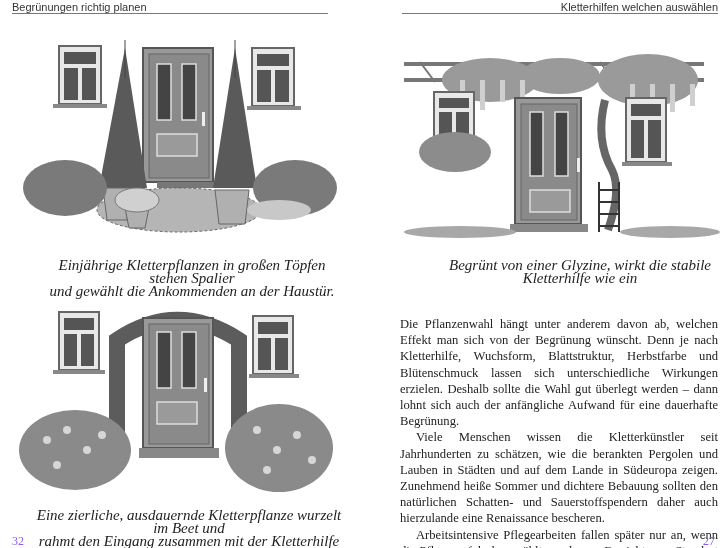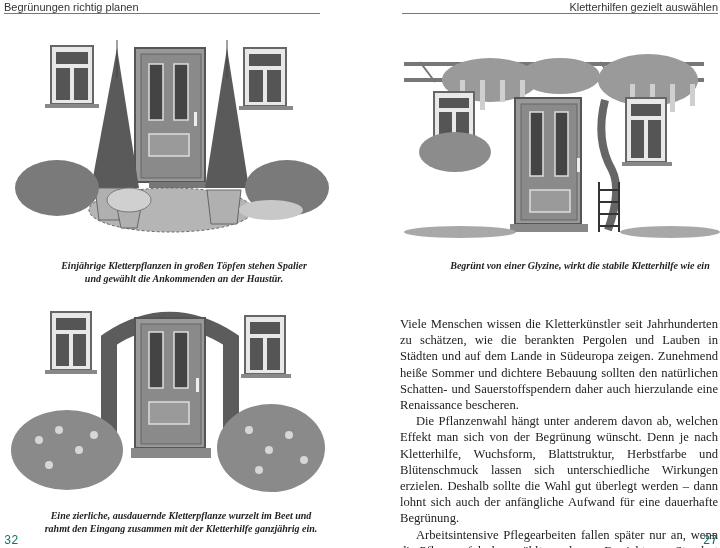--- a/index.html
+++ b/index.html
@@ -1,27 +1,27 @@
 <!DOCTYPE html>
 <html><head>
 <meta charset="utf-8">
 <style>
   html, body { margin:0; padding:0; background:#ffffff; }
   body { width:720px; height:548px; position:relative; overflow:hidden; font-family:"Liberation Serif", serif; color:#1a1a1a; }
   .page { position:absolute; top:0; height:548px; }
-  .page-left { left:4px; width:360px;padding-left:43px; }
+  .page-left { left:12px; width:360px;padding-left:43px; }
   .page-right { left:360px; width:360px; }
   .running-head { position:absolute; top:0; font-family:"Liberation Sans", sans-serif; font-size:11px; color:#333; line-height:14px; }
   .head-rule { position:absolute; top:13px; height:1px; background:#777; }
   .figure { position:absolute; }
-  .caption { position:absolute; font-style:italic; font-size:10px; line-height:13px; text-align:center; color:#222;font-weight:bold; }
+  .caption { position:absolute; font-style:italic; font-size:15px; line-height:13px; text-align:center; color:#222; }
   .body-text { position:absolute; left:400px; top:316px; width:318px; font-size:12.6px; line-height:16.2px; text-align:justify; color:#222; }
   .body-text p { margin:0; }
   .body-text p + p { text-indent:16px; }
-  .page-num { position:absolute; top:534px; font-size:12px; color:#0f766e;font-family:Liberation Mono, monospace; }
+  .page-num { position:absolute; top:534px; font-size:12px; color:#8b5cf6; }
   svg { display:block; }
 </style>
 </head>
 <body>
 
 <div class="page page-left">
   <div class="running-head" style="left:0;">Begrünungen richtig planen</div>
   <div class="head-rule" style="left:0; width:316px;"></div>
 
   <div class="figure" style="left:5px; top:38px; width:320px; height:210px;">
@@ -117,21 +117,21 @@
   </div>
   <div class="caption" style="left:22px; top:509px; width:310px;">
     <div>Eine zierliche, ausdauernde Kletterpflanze wurzelt im Beet und</div>
     <div>rahmt den Eingang zusammen mit der Kletterhilfe ganzjährig ein.</div>
   </div>
 
   <div class="page-num" style="left:0;">32</div>
 </div>
 
 <div class="page page-right"></div>
-<div class="running-head" style="right:2px; text-align:right;">Kletterhilfen gezielt auswählen</div>
+<div class="running-head" style="right:2px; text-align:right;">Kletterhilfen welchen auswählen</div>
 <div class="head-rule" style="left:402px; width:316px;"></div>
 
 <div class="figure" style="left:400px; top:40px; width:320px; height:200px;">
   <svg width="320" height="200" viewBox="0 0 320 200">
 
     <rect x="4" y="22" width="300" height="4" fill="#777"></rect>
     <rect x="4" y="38" width="300" height="4" fill="#777"></rect>
     <g stroke="#777" stroke-width="2">
       <line x1="20" y1="22" x2="35" y2="42"></line>
         <line x1="80" y1="22" x2="95" y2="42"></line>
@@ -188,18 +188,18 @@
 
     <ellipse cx="60" cy="192" rx="56" ry="6" fill="#a8a8a8"></ellipse>
     <ellipse cx="270" cy="192" rx="50" ry="6" fill="#a8a8a8"></ellipse>
   </svg>
 </div>
 <div class="caption" style="left:430px; top:259px; width:300px;">
   <div>Begrünt von einer Glyzine, wirkt die stabile Kletterhilfe wie ein</div>
 </div>
 
 <div class="body-text">
+  <p>Die Pflanzenwahl hängt unter anderem davon ab, welchen Effekt man sich von der Begrünung wünscht. Denn je nach Kletterhilfe, Wuchsform, Blattstruktur, Herbstfarbe und Blütenschmuck lassen sich unterschiedliche Wirkungen erzielen. Deshalb sollte die Wahl gut überlegt werden – dann lohnt sich auch der anfängliche Aufwand für eine dauerhafte Begrünung.</p>
   <p>Viele Menschen wissen die Kletterkünstler seit Jahrhunderten zu schätzen, wie die berankten Pergolen und Lauben in Städten und auf dem Lande in Südeuropa zeigen. Zunehmend heiße Sommer und dichtere Bebauung sollten den natürlichen Schatten- und Sauerstoffspendern daher auch hierzulande eine Renaissance bescheren.</p>
-  <p>Die Pflanzenwahl hängt unter anderem davon ab, welchen Effekt man sich von der Begrünung wünscht. Denn je nach Kletterhilfe, Wuchsform, Blattstruktur, Herbstfarbe und Blütenschmuck lassen sich unterschiedliche Wirkungen erzielen. Deshalb sollte die Wahl gut überlegt werden – dann lohnt sich auch der anfängliche Aufwand für eine dauerhafte Begrünung.</p>
   <p>Arbeitsintensive Pflegearbeiten fallen später nur an, wenn die Pflanzen falsch gewählt wurden, z. B. nicht zum Standort passen oder zu starkwüchsig sind bzw. zu groß für die gewählte Fassade bzw. das Klettergerüst werden.</p>
 </div>
 
 <div class="page-num" style="left:703px;">27</div>
 
 </body></html>

